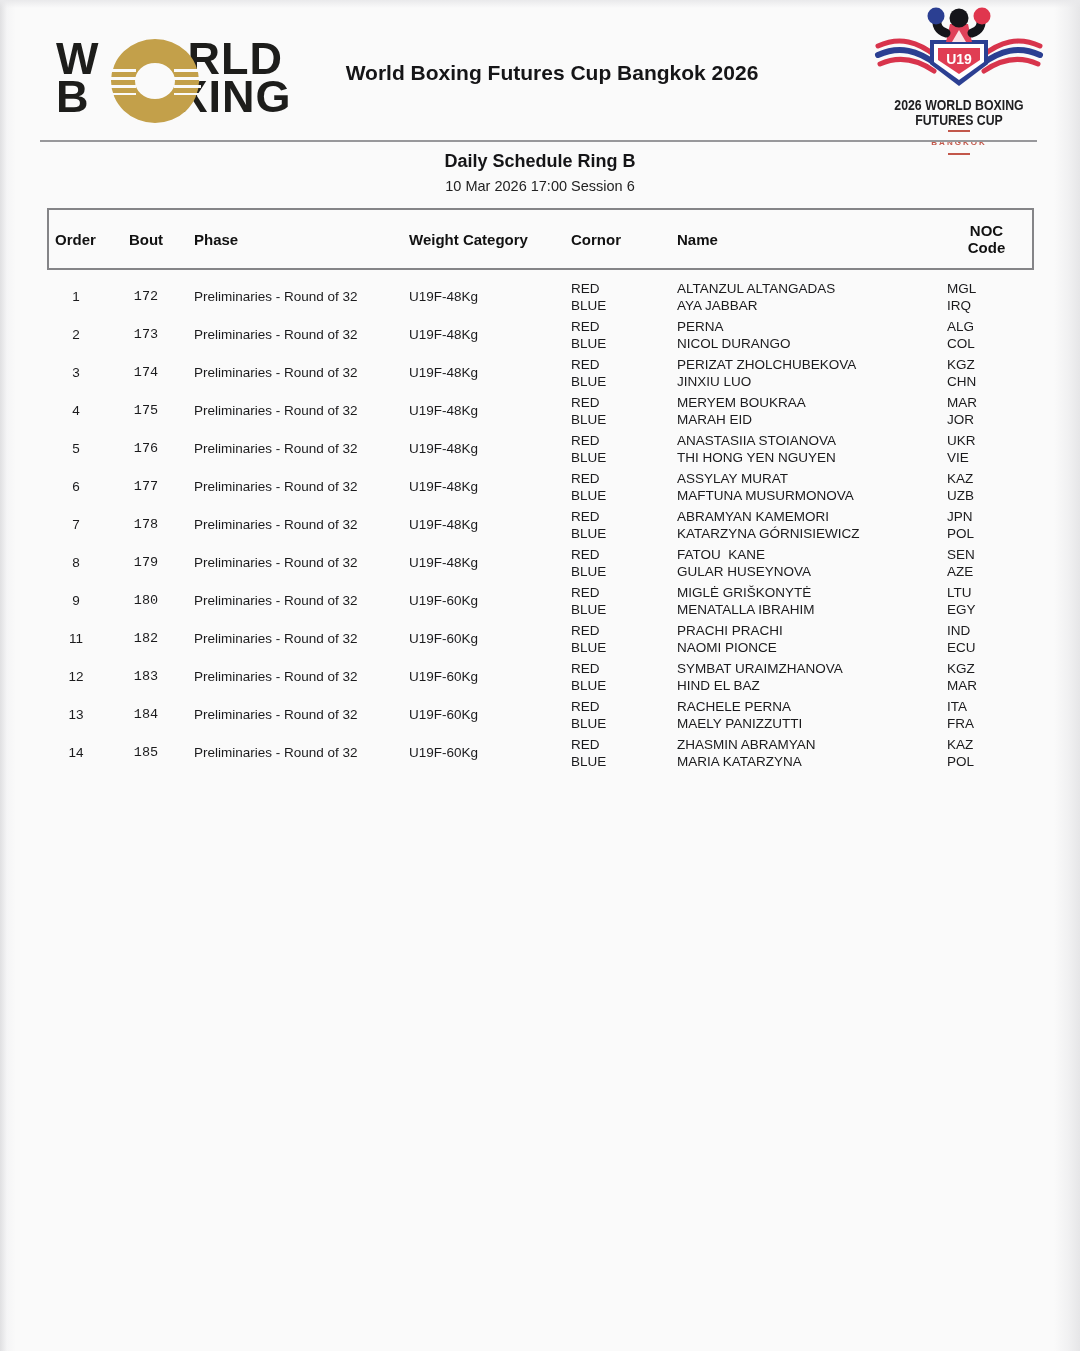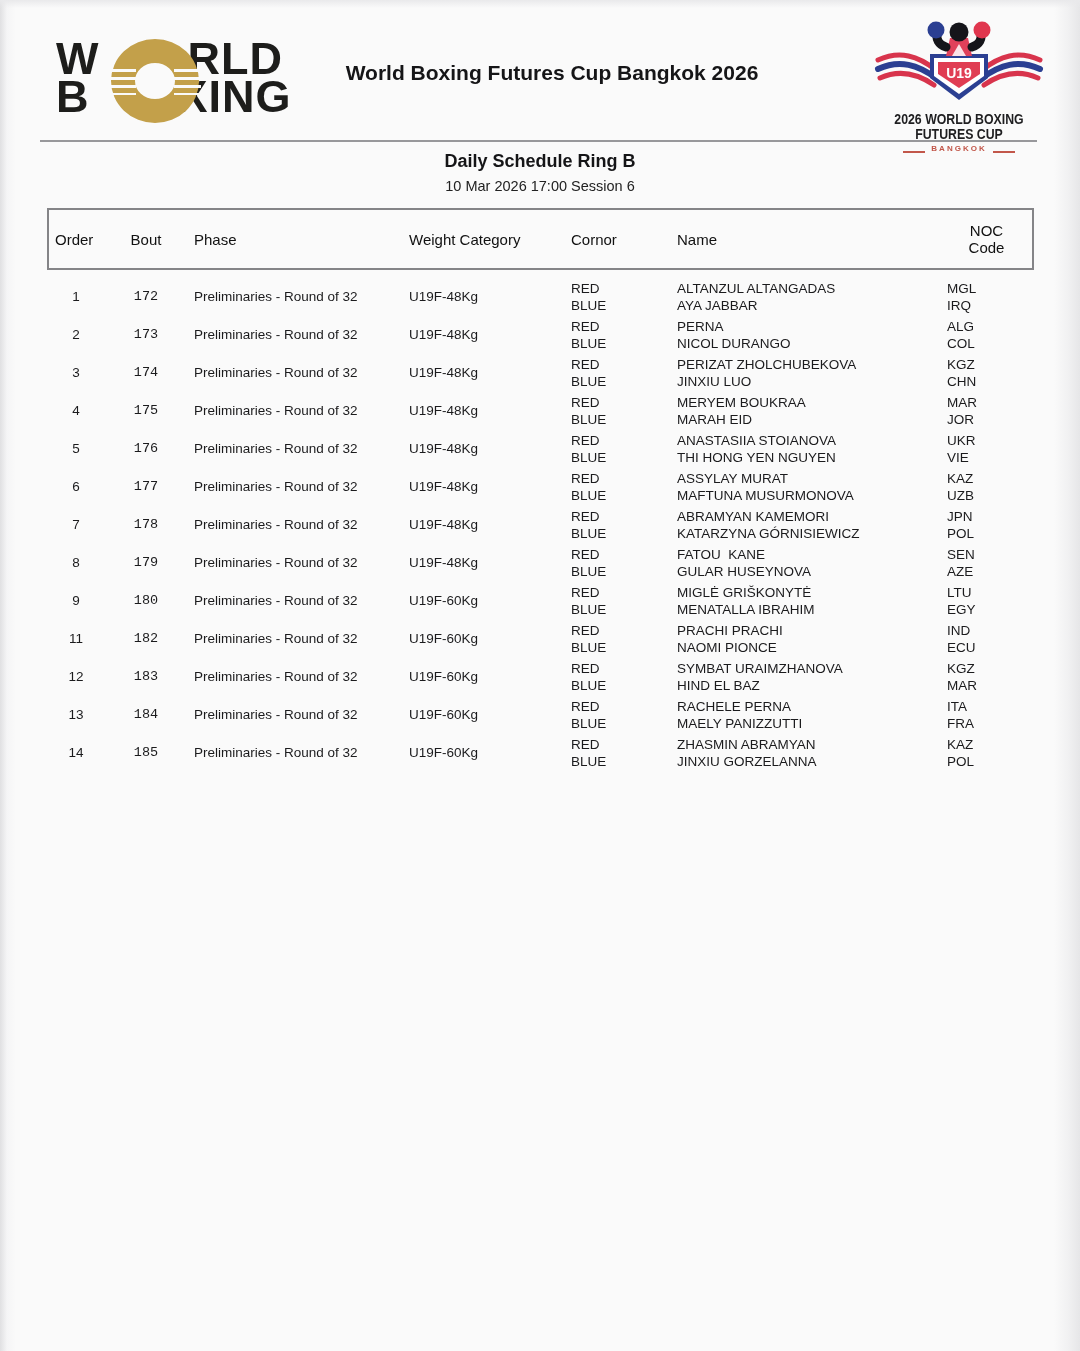--- a/index.html
+++ b/index.html
@@ -49,33 +49,33 @@
 
   
   .page-title {
     position: absolute; left: 0; right: 0; top: 61px;
     text-align: center;
     font-size: 21px; font-weight: bold; color: #151517; padding-left: 24px;
   }
 
   
   .event-logo {
-    position: absolute; right: 28px; top: 20px; width: 186px;
+    position: absolute; right: 28px; top: 6px; width: 186px;
     text-align: center;
   }
   .event-logo-text1 {
     font-size: 14px; font-weight: bold; color: #1e1e20;
     letter-spacing: 0px; transform: scaleX(0.88); transform-origin: center;
     line-height: 15px;
   }
   .event-logo-city {
     margin-top: 2px;
     font-size: 8px; font-weight: bold; letter-spacing: 2px;
     color: #c2574a;
-    display: flex; align-items: flex-end; justify-content: center; gap: 6px;
+    display: flex; align-items: center; justify-content: center; gap: 6px; flex-direction: column;
   }
   .event-logo-city .dash { display:inline-block; width: 22px; height: 2px; background: #c2574a; }
 
   .divider {
     position: absolute; left: 40px; top: 140px; width: 997px;
     border-top: 2px solid #98989b;
   }
 
   
   .daily-title {
@@ -86,21 +86,21 @@
     position: absolute; left: 0; right: 0; top: 178px;
     text-align: center; font-size: 14.5px; color: #222;
   }
 
   
   .table-wrap { position: absolute; left: 47px; top: 208px; width: 985px; }
   table.schedule { width: 100%; border-collapse: collapse; table-layout: fixed; }
 
   thead th {
     height: 47px;
-    font-size: 15px; font-weight: normal; color: #111;
+    font-size: 15px; font-weight: bold; color: #111;
     text-align: left; vertical-align: middle;
     padding: 12px 6px;
     border-top: 2px solid #848487;
     border-bottom: 2px solid #848487;
     line-height: 17px;
   }
   thead th:first-child { border-left: 2px solid #848487; }
   thead th:last-child  { border-right: 2px solid #848487; text-align: center; }
   thead th.col-bout { text-align: center; }
 
@@ -438,21 +438,21 @@
     <td class="cell-order">14</td>
     <td class="cell-bout">185</td>
     <td>Preliminaries - Round of 32</td>
     <td>U19F-60Kg</td>
     <td class="two-line">
       <div>RED</div>
       <div>BLUE</div>
     </td>
     <td class="two-line">
       <div>ZHASMIN ABRAMYAN</div>
-      <div>JINXIU GORZELANNA</div>
+      <div>MARIA KATARZYNA</div>
     </td>
     <td class="two-line">
       <div>KAZ</div>
       <div>POL</div>
     </td>
   </tr>
         </tbody>
     </table>
   </div>
 

